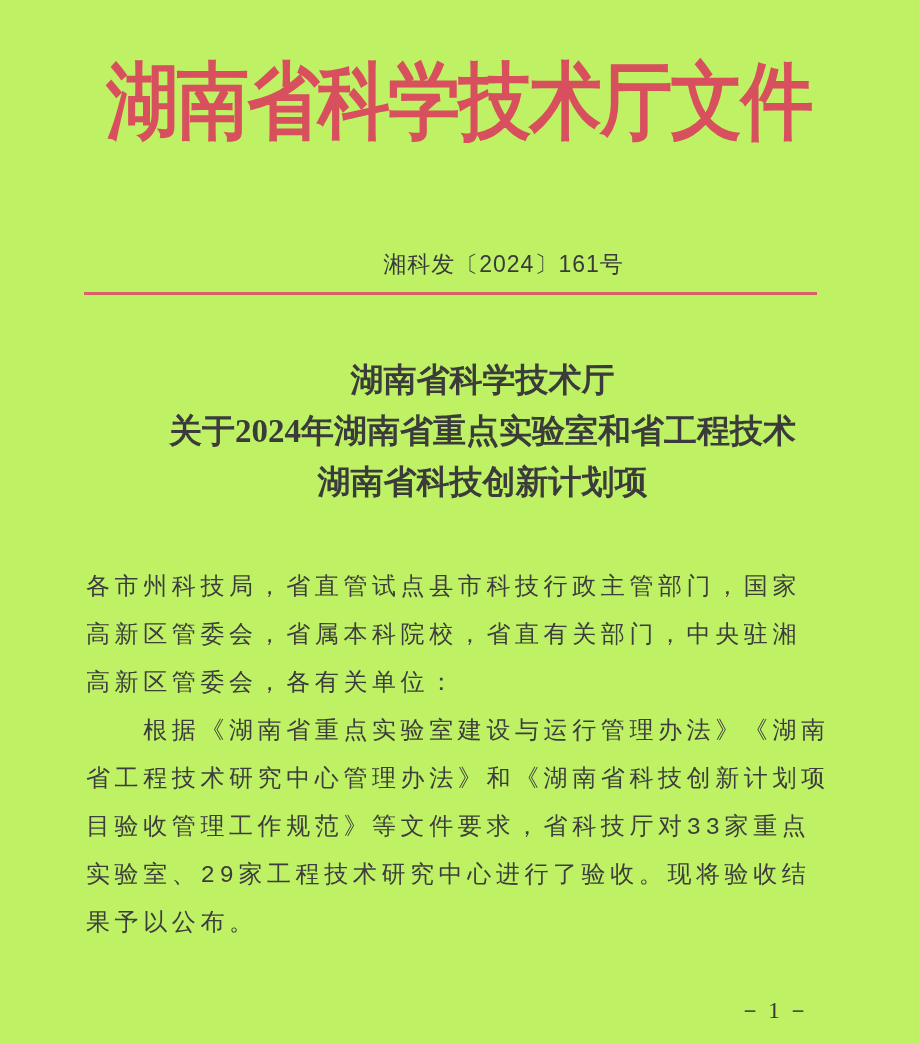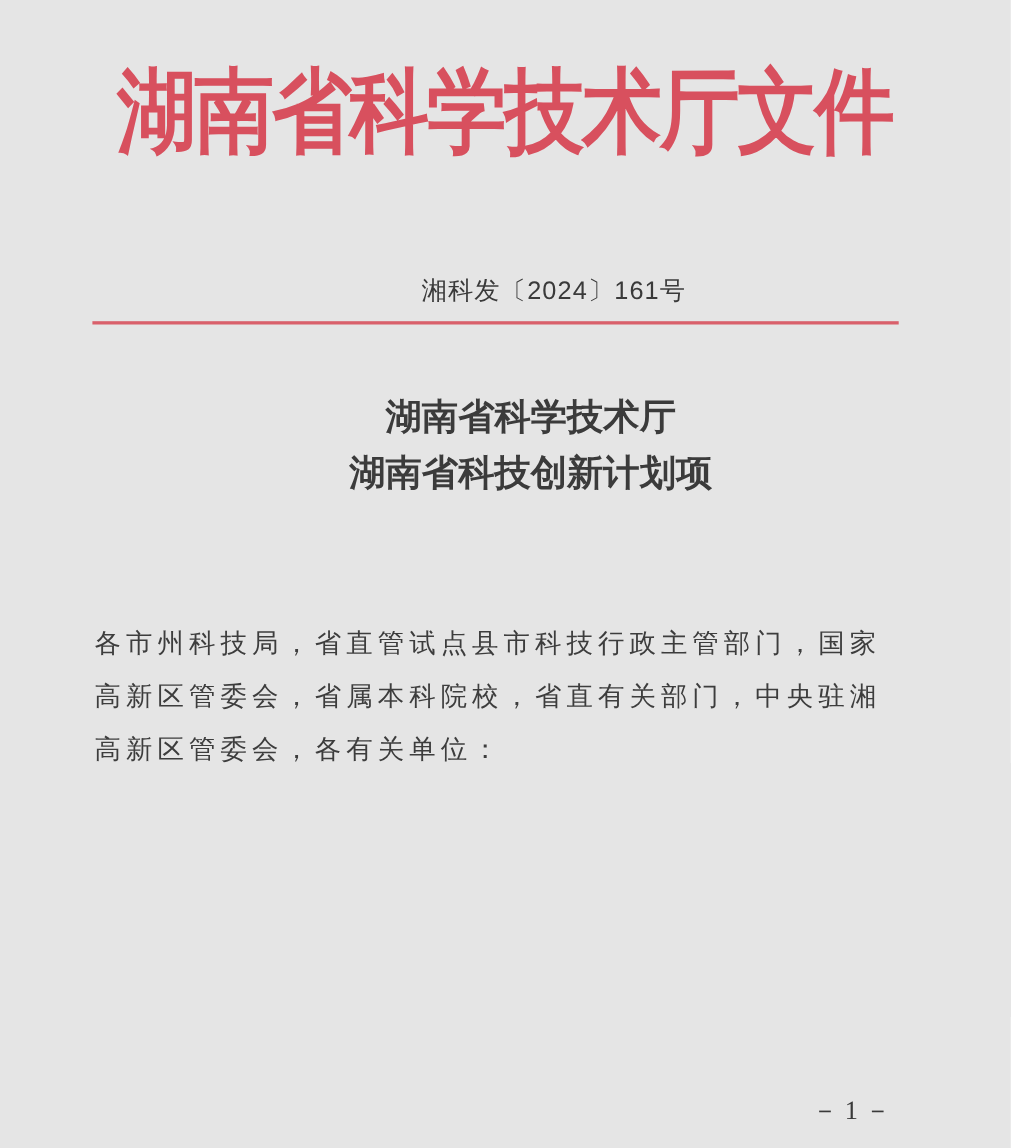--- a/index.html
+++ b/index.html
@@ -11,21 +11,21 @@
       width: 919px;
       height: 1044px;
       position: relative;
       overflow: hidden;
       background: #fdfdfd;
     }
     .doc-page {
       position: absolute;
       left: 0; top: 0;
       width: 919px; height: 1044px;
-      background: #e5e5e5;
+      background: #bef264;
     }
     .masthead {
       position: absolute;
       left: 0;
       top: 46px;
       width: 919px;
       text-align: center;
       font-family: "DejaVu Serif", "Liberation Serif", serif;
       font-size: 84px;
       font-weight: bold;
@@ -108,26 +108,34 @@
   <div class="masthead" style="color: rgb(216, 80, 94);">
     <span id="masthead-text">湖南省科学技术厅文件</span>
   </div>
 
   <div class="doc-number">湘科发〔2024〕161号</div>
 
   <div class="red-rule" style="background: rgb(217, 96, 107);"></div>
 
   <div class="title-block">
     <span class="title-line">湖南省科学技术厅</span>
+    <span class="title-line">关于2024年湖南省重点实验室和省工程技术</span>
     <span class="title-line">湖南省科技创新计划项</span>
   </div>
 
   <div class="body-text">
     <div>
       <span class="body-line">各市州科技局，省直管试点县市科技行政主管部门，国家</span>
       <span class="body-line">高新区管委会，省属本科院校，省直有关部门，中央驻湘</span>
       <span class="body-line">高新区管委会，各有关单位：</span>
     </div>
+    <div>
+      <span class="body-line">　　根据《湖南省重点实验室建设与运行管理办法》《湖南</span>
+      <span class="body-line">省工程技术研究中心管理办法》和《湖南省科技创新计划项</span>
+      <span class="body-line">目验收管理工作规范》等文件要求，省科技厅对33家重点</span>
+      <span class="body-line">实验室、29家工程技术研究中心进行了验收。现将验收结</span>
+      <span class="body-line">果予以公布。</span>
+    </div>
   </div>
 
   <div class="page-number">－ 1 －</div>
 
 </div>
 
 </body></html>

